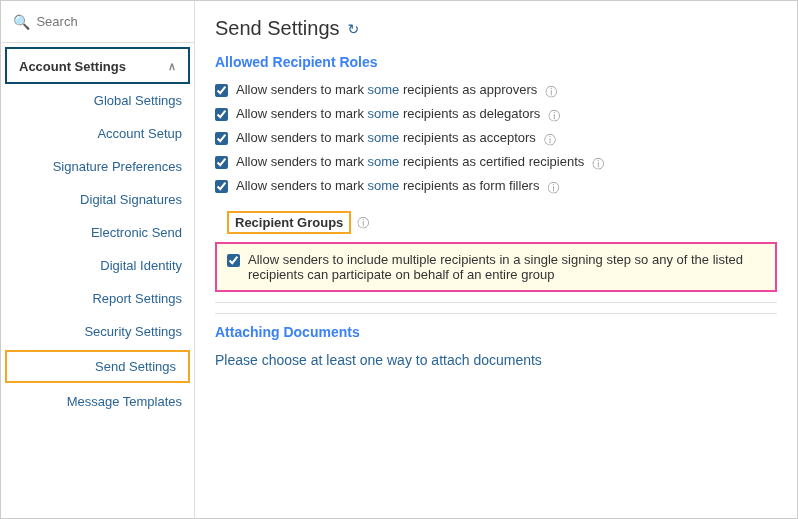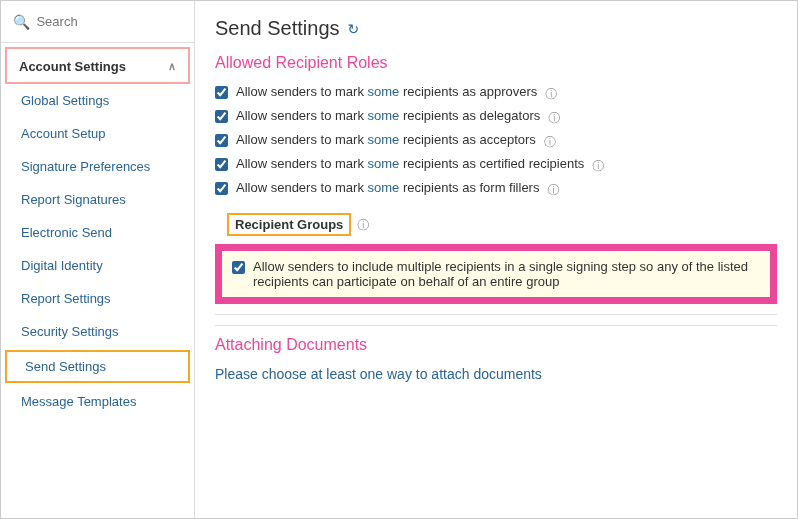--- a/index.html
+++ b/index.html
@@ -48,39 +48,40 @@
     }
     .search-icon {
       color: #999;
       font-size: 14px;
     }
     .sidebar-section-header {
       padding: 10px 12px 8px 12px;
       font-size: 13px;
       font-weight: bold;
       color: #333;
-      border: 2px solid #fca5a5;
+      border: 2px solid #0c4a6e;
       margin: 4px 4px 0 4px;
       display: flex;
       align-items: center;
       justify-content: space-between;
       cursor: pointer;
     }
     .sidebar-section-header .chevron {
       font-size: 11px;
       color: #888;
     }
     .sidebar-item {
       padding: 9px 12px 9px 20px;
       font-size: 13px;
       color: #2a6496;
       cursor: pointer;
       white-space: nowrap;
       overflow: hidden;
       text-overflow: ellipsis;
+      text-align: right;
     }
     .sidebar-item.active {
       border: 2px solid #f5a623;
       margin: 2px 4px;
       padding: 7px 12px 7px 18px;
       color: #2a6496;
       font-weight: normal;
     }
     
     .main-content {
@@ -96,23 +97,23 @@
       display: flex;
       align-items: center;
       gap: 8px;
     }
     .refresh-icon {
       color: #2a6496;
       font-size: 14px;
       cursor: pointer;
     }
     .section-title {
-      font-size: 16px;
-      font-weight: normal;
-      color: #ec4899;
+      font-size: 14px;
+      font-weight: bold;
+      color: #3b82f6;
       margin-bottom: 8px;
       padding-bottom: 4px;
     }
     .checkbox-item {
       display: flex;
       align-items: flex-start;
       gap: 8px;
       margin-bottom: 5px;
       font-size: 13px;
       color: #333;
@@ -149,21 +150,21 @@
     .recipient-groups-label {
       font-size: 13px;
       font-weight: bold;
       color: #333;
       border: 2px solid #f5a623;
       padding: 2px 6px;
       display: inline-block;
     }
     .highlighted-checkbox-row {
       background: #fffde7;
-      border: 7px solid #ec4899;
+      border: 2px solid #ec4899;
       padding: 8px 10px;
       display: flex;
       align-items: flex-start;
       gap: 8px;
       font-size: 13px;
       color: #333;
     }
     .highlighted-checkbox-row input[type="checkbox"] {
       margin-top: 2px;
       accent-color: #2a6496;
@@ -206,21 +207,21 @@
     <div class="sidebar-item">
       <span>Global Settings</span>
     </div>
     <div class="sidebar-item">
       <span>Account Setup</span>
     </div>
     <div class="sidebar-item">
       <span>Signature Preferences</span>
     </div>
     <div class="sidebar-item">
-      <span>Report Signatures</span>
+      <span>Digital Signatures</span>
     </div>
     <div class="sidebar-item">
       <span>Electronic Send</span>
     </div>
     <div class="sidebar-item">
       <span>Digital Identity</span>
     </div>
     <div class="sidebar-item">
       <span>Report Settings</span>
     </div>

